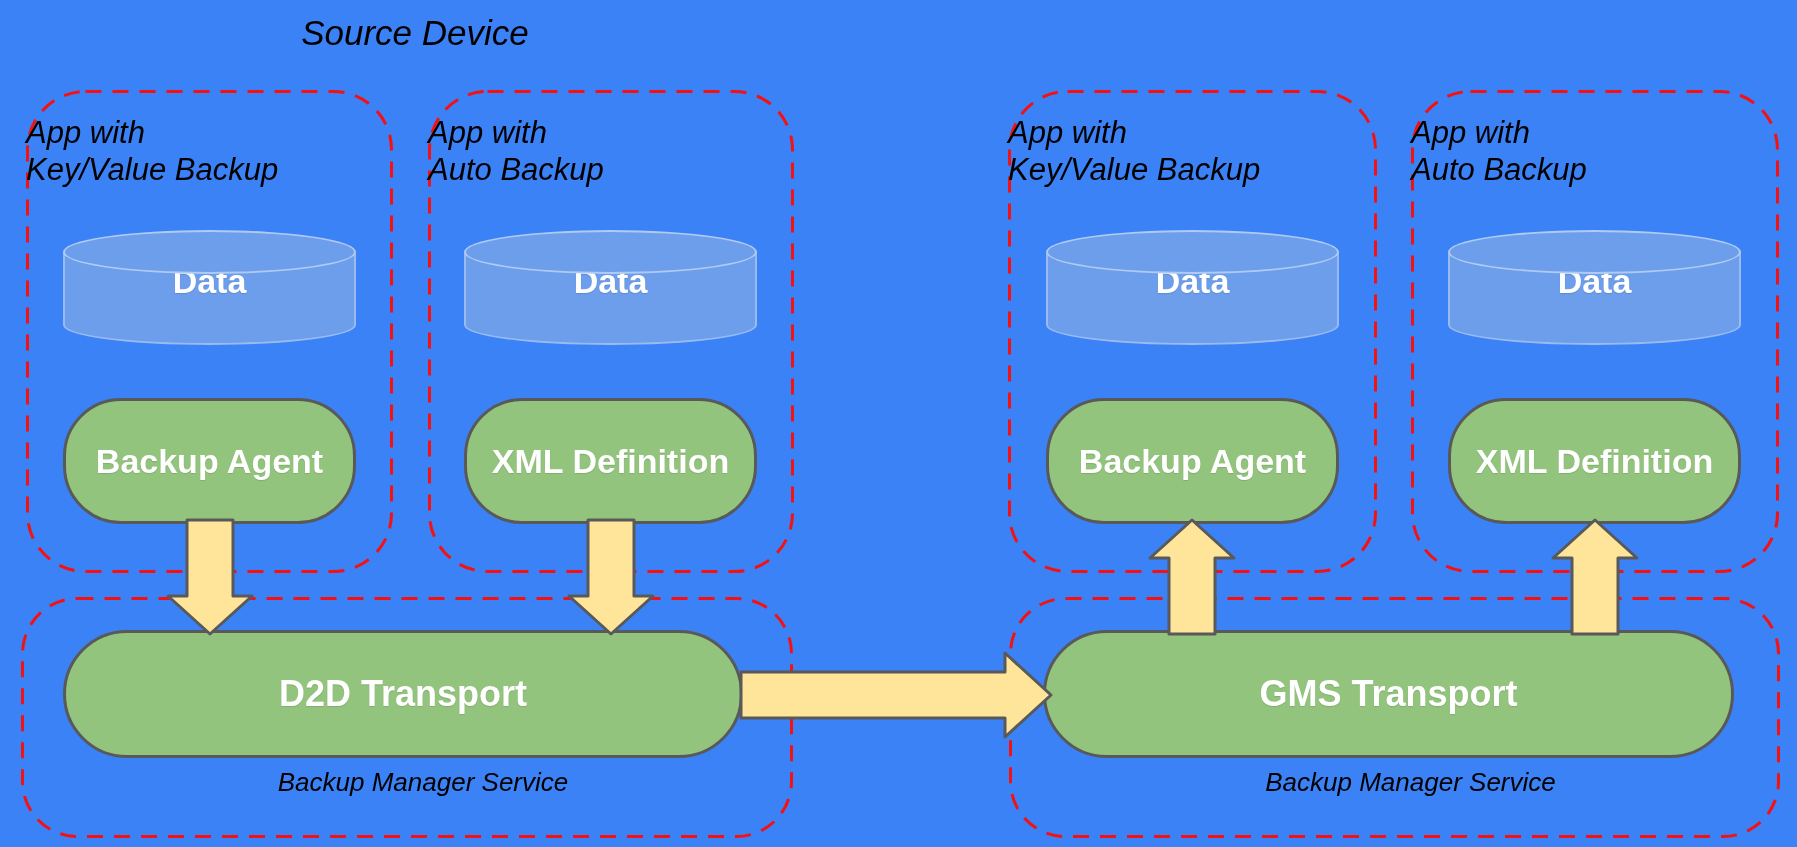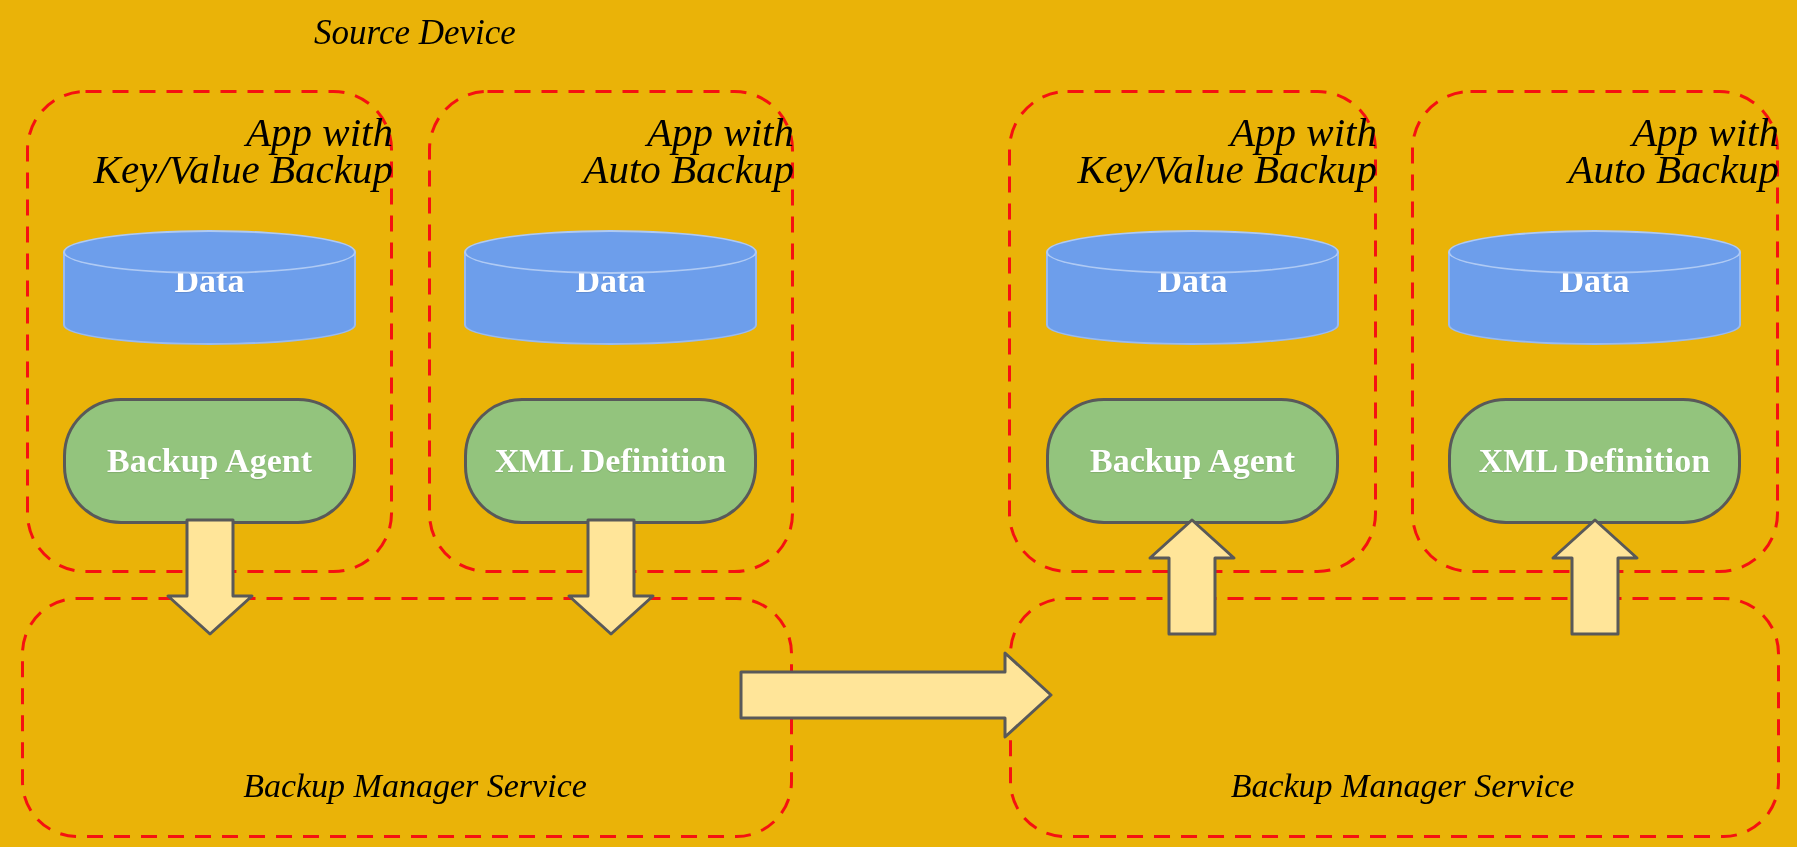--- a/index.html
+++ b/index.html
@@ -10,23 +10,22 @@
     --stroke: #595959;
     --ink: #000000;
   }
   * { margin: 0; padding: 0; box-sizing: border-box; }
   html, body { background: #ffffff; }
   body { font-family: "Liberation Sans", sans-serif; }
   .canvas {
     position: relative;
     width: 1797px;
     height: 847px;
-    background: #eab308;
+    background: #3b82f6;
     overflow: hidden;
-    font-family: Liberation Serif, serif;
   }
   .device-title {
     position: absolute;
     top: 12px;
     width: 500px;
     text-align: center;
     font-style: italic;
     font-size: 35px;
     line-height: 42px;
     color: var(--ink);
@@ -37,23 +36,23 @@
     fill: none;
     stroke: var(--red);
     stroke-width: 3;
     stroke-dasharray: 16 11;
   }
   .app-label {
     position: absolute;
     top: 24px;
     left: 0;
     width: 100%;
-    text-align: right;
+    text-align: left;
     font-style: italic;
-    font-size: 41px;
+    font-size: 31px;
     line-height: 37px;
     color: var(--ink);
   }
   .cylinder {
     position: absolute;
     top: 140px;
     width: 293px;
     height: 115px;
   }
   .cyl-body {
@@ -104,25 +103,25 @@
   }
   .transport-pill {
     top: 33px;
     height: 128px;
     border-radius: 64px;
     font-size: 36px;
   }
   .service-label {
     position: absolute;
     top: 170px;
-    left: 8px;
+    left: 16px;
     width: 100%;
     text-align: center;
     font-style: italic;
-    font-size: 34px;
+    font-size: 26px;
     color: var(--ink);
   }
   .arrow { position: absolute; overflow: visible; display: block; }
   .arrow polygon {
     fill: var(--yellow);
     stroke: var(--stroke);
     stroke-width: 3;
     stroke-linejoin: round;
   }
 </style>
@@ -198,27 +197,29 @@
       </div>
       <div class="cyl-top"></div>
     </div>
     <div class="pill component-pill" style="left:37px;">XML Definition</div>
   </div>
 
   <div class="service-box" style="left:21px; top:597px; width:772px; height:241px;">
     <svg class="dash" width="772" height="241">
         <rect x="1.5" y="1.5" width="769" height="238" rx="55"></rect>
       </svg>
+    <div class="pill transport-pill" style="left:42px; width:680px;">D2D Transport</div>
     <div class="service-label">Backup Manager Service</div>
   </div>
 
   <div class="service-box" style="left:1009px; top:597px; width:771px; height:241px;">
     <svg class="dash" width="771" height="241">
         <rect x="1.5" y="1.5" width="768" height="238" rx="55"></rect>
       </svg>
+    <div class="pill transport-pill" style="left:34px; width:691px;">GMS Transport</div>
     <div class="service-label">Backup Manager Service</div>
   </div>
 
   <svg class="arrow" style="left:168px; top:520px;" width="84" height="114">
     <polygon points="19,0 65,0 65,76 84,76 42,114 0,76 19,76"></polygon>
   </svg>
   <svg class="arrow" style="left:569px; top:520px;" width="84" height="114">
     <polygon points="19,0 65,0 65,76 84,76 42,114 0,76 19,76"></polygon>
   </svg>
   <svg class="arrow" style="left:741px; top:653px;" width="310" height="84">

